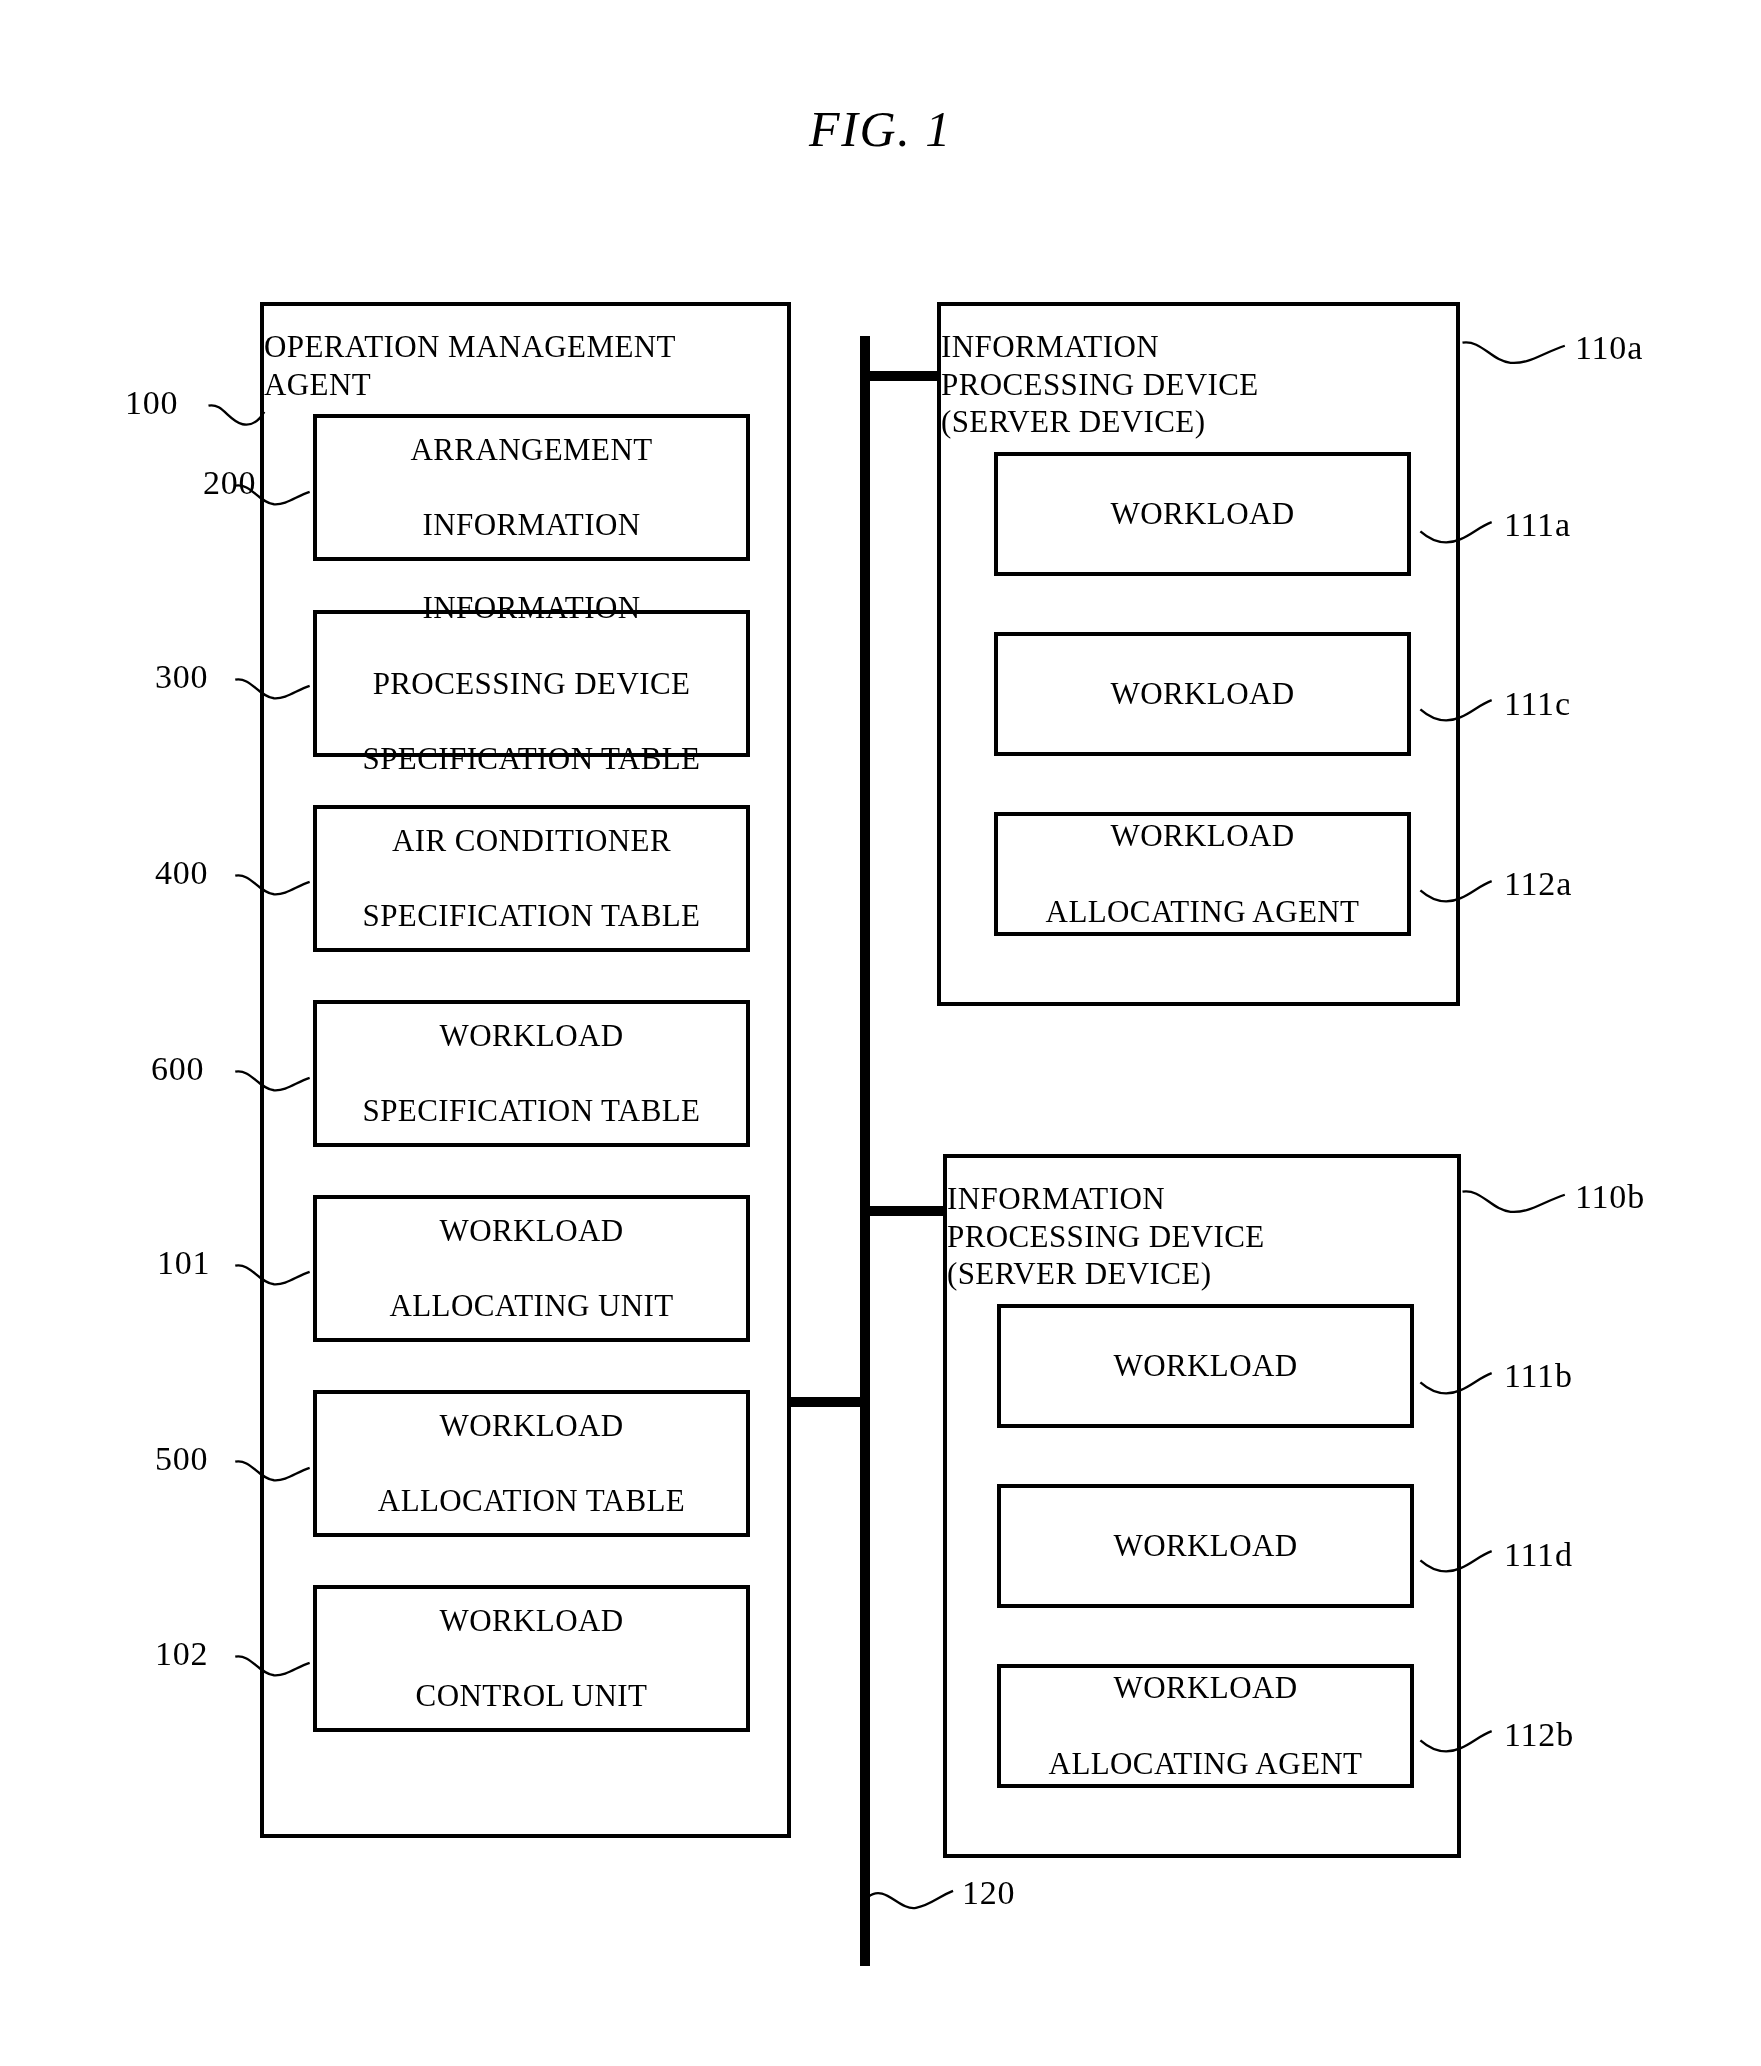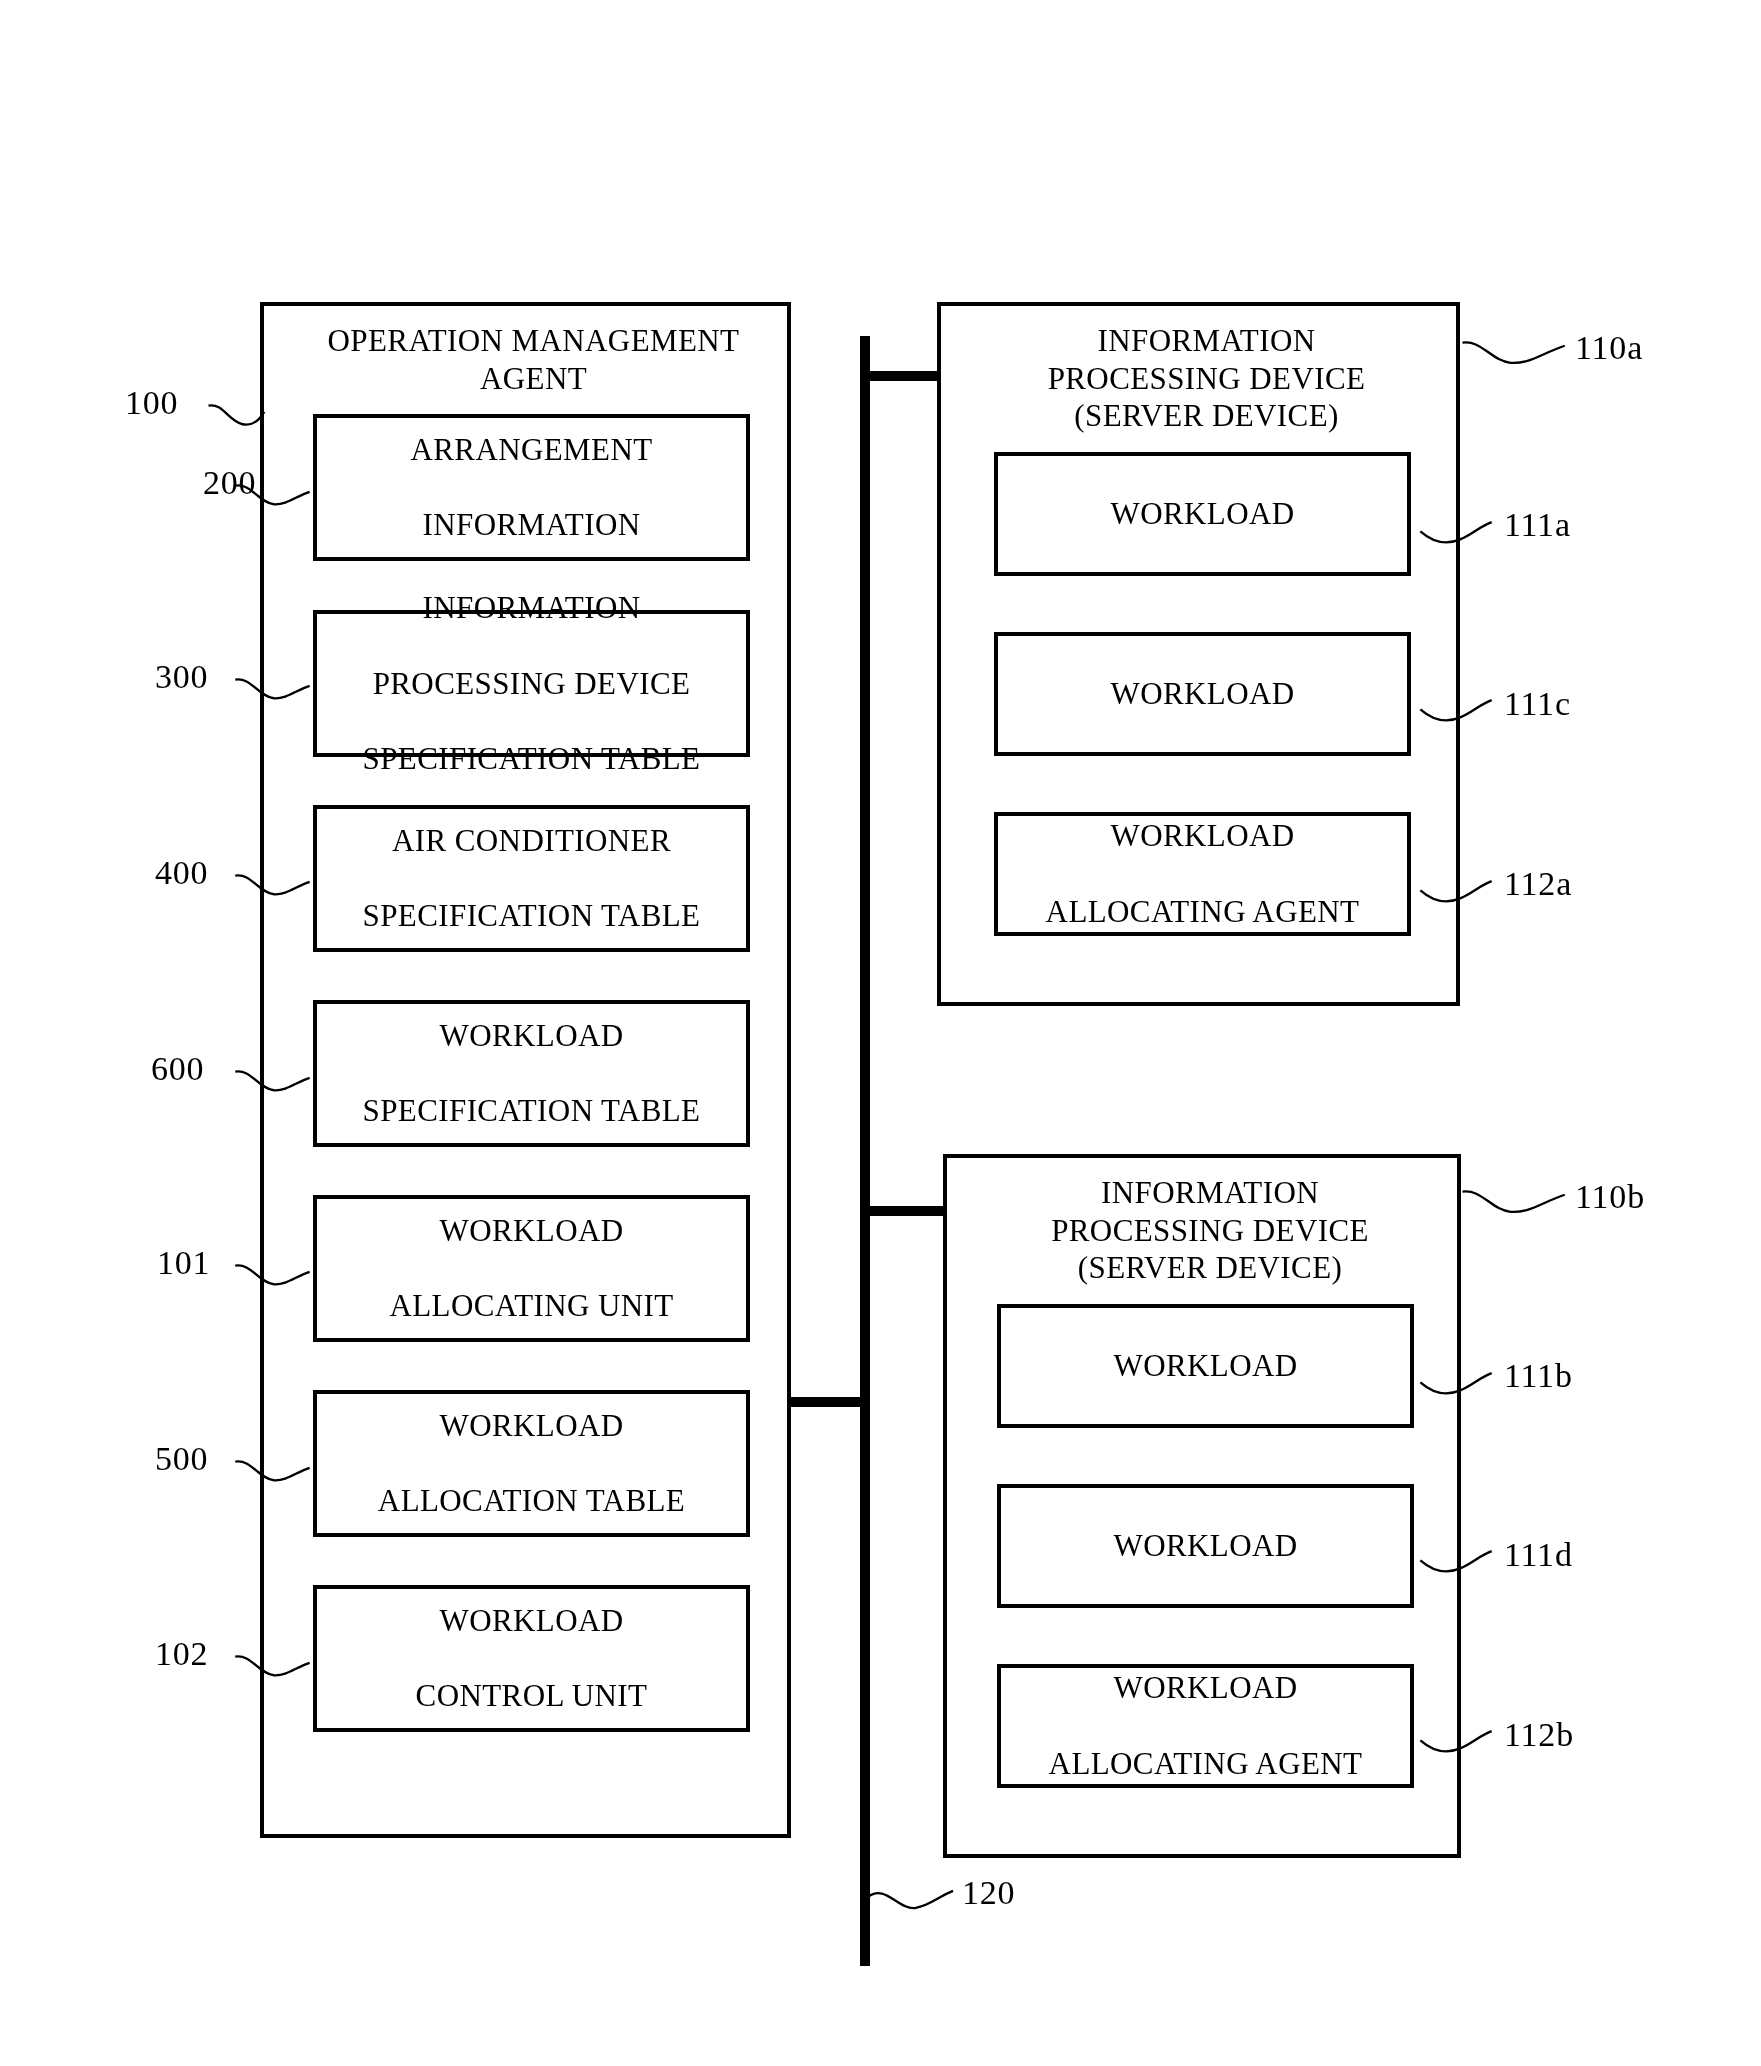--- a/index.html
+++ b/index.html
@@ -32,26 +32,26 @@
   }
   
   .panel {
     position: absolute;
     border: 4.7px solid #000;
     box-sizing: border-box;
     background: #fff;
   }
   .panel-title {
     position: absolute;
-    left: 8px;
+    left: 0;
     width: 100%;
-    text-align: center;
     font-size: 31px;
     line-height: 1.22;
     letter-spacing: 0.4px;
+    margin-top: 6px;
   }
   
   .ibox {
     position: absolute;
     border: 4.7px solid #000;
     box-sizing: border-box;
     background: #fff;
     display: flex;
     align-items: center;
     justify-content: center;
@@ -85,20 +85,21 @@
     pointer-events: none;
   }
   .leader svg { display: block; overflow: visible; }
   .leader path { fill: none; stroke: #000; stroke-width: 3; }
 </style>
 </head>
 <body>
 
 <div id="page">
 
+  <div class="fig-title">FIG.  1</div>
 
   <div class="bus-vert" style="left:860px; top:336px; width:10.2px; height:1630px;"></div>
 
   <div class="bus-horz" style="left:860px; top:371px; width:82px; height:10.2px;"></div>
 
   <div class="bus-horz" style="left:860px; top:1206px; width:90px; height:10.2px;"></div>
 
   <div class="bus-horz" style="left:777px; top:1397px; width:90px; height:10.2px;"></div>
 
   <div class="leader" style="left:867px; top:1880px; width:110px; height:31px;">

